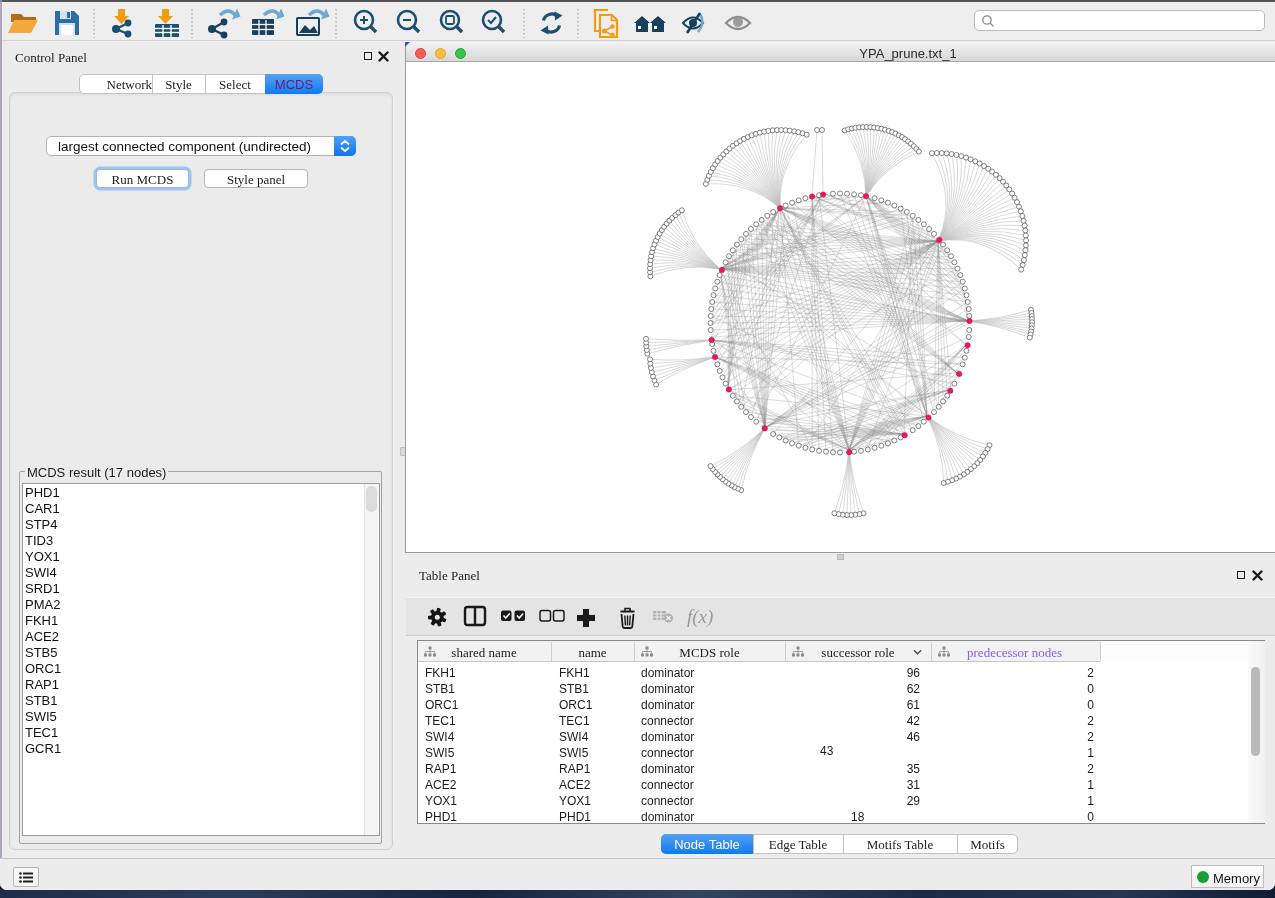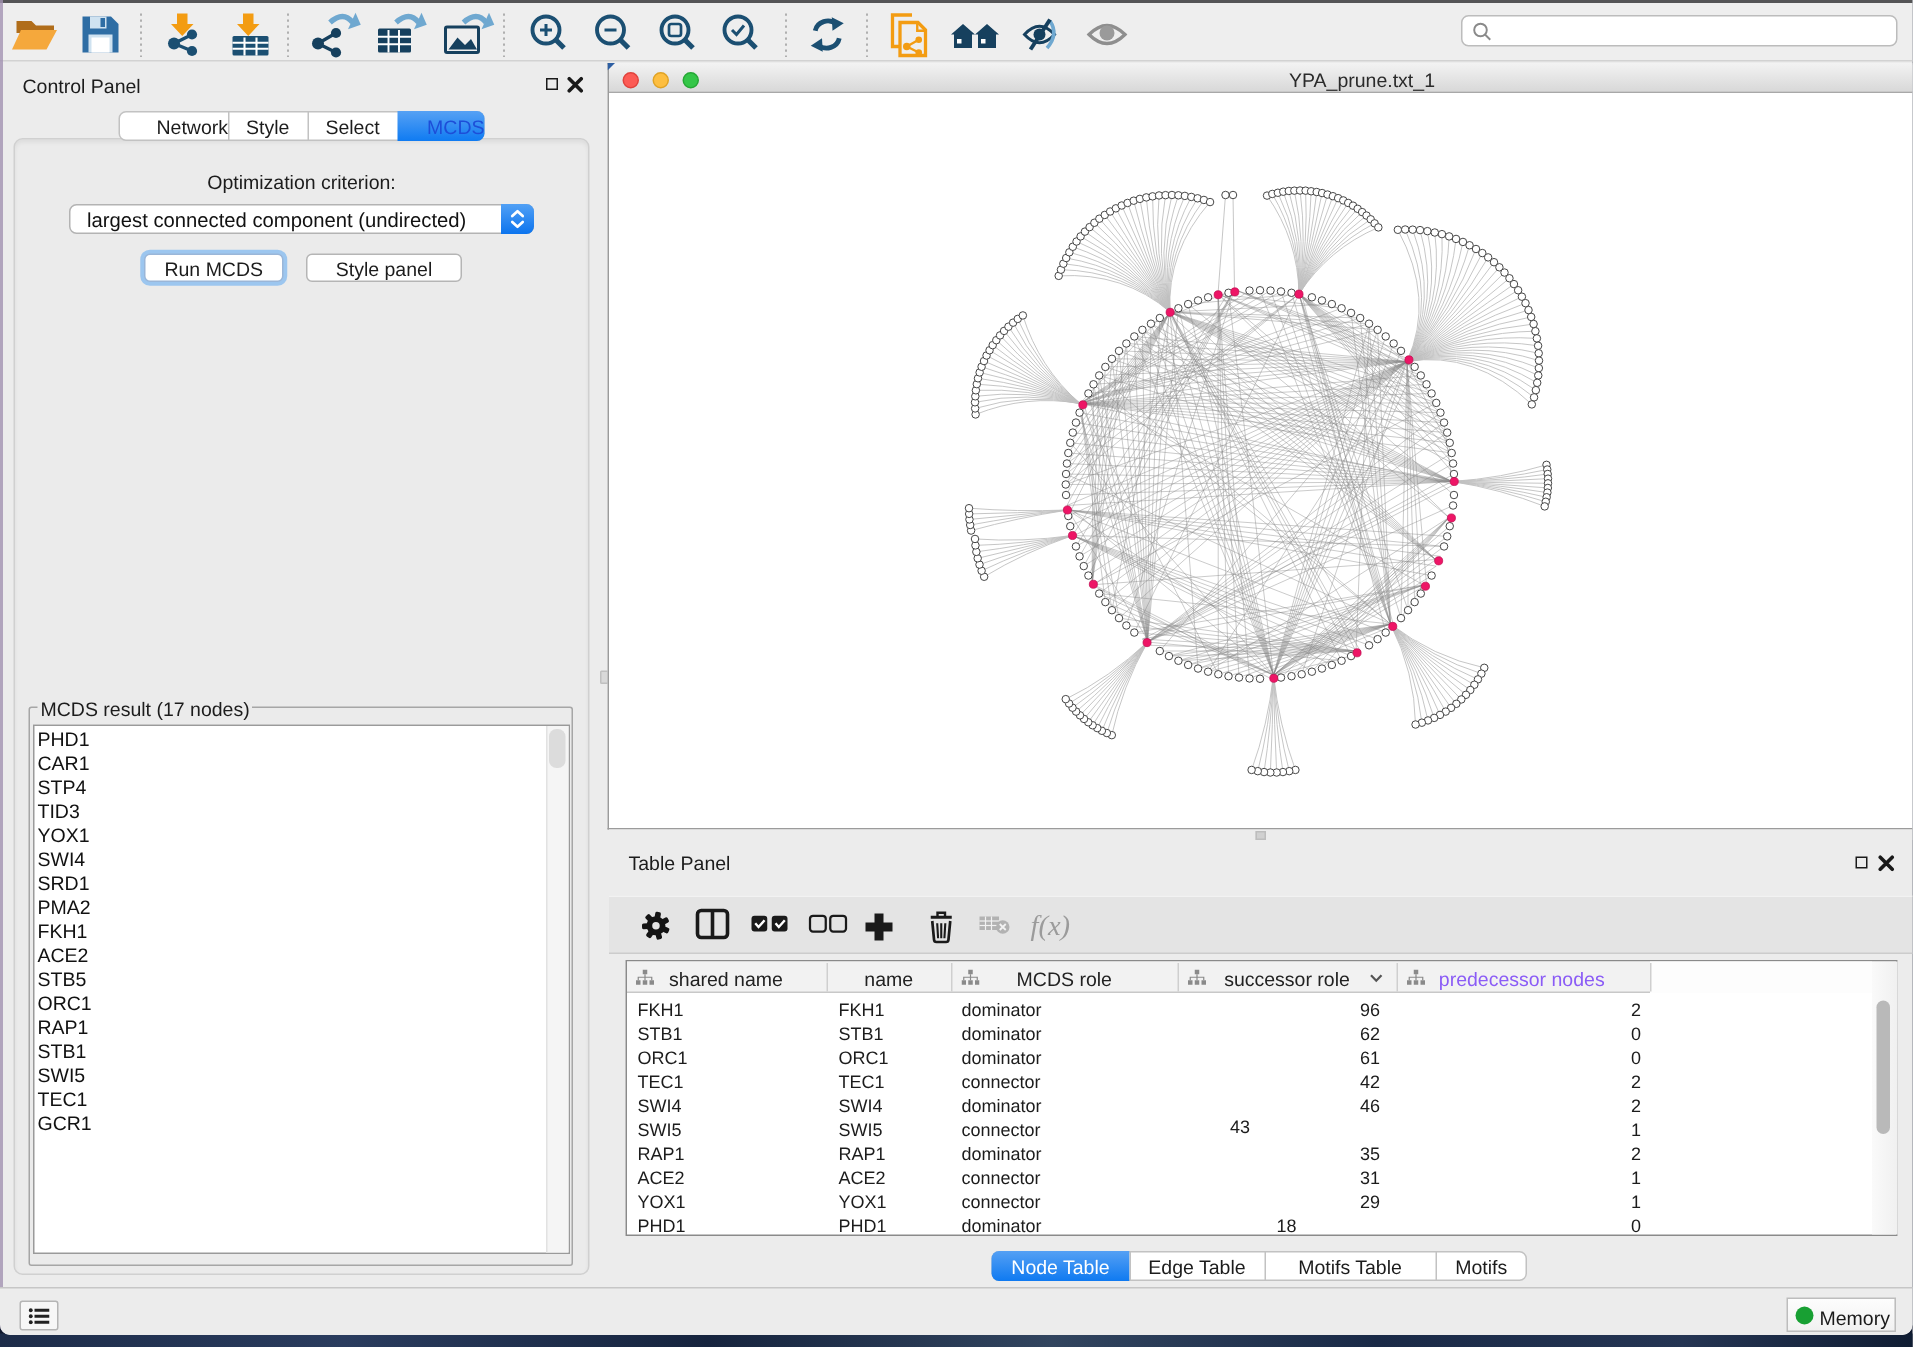--- a/index.html
+++ b/index.html
@@ -1,19 +1,19 @@
 <!DOCTYPE html>
 <html><head><meta charset="utf-8"><style>
 
 * { margin:0; padding:0; box-sizing:border-box; }
 body { width:1275px; height:898px; font-family:"Liberation Sans", sans-serif; background:#10192e; overflow:hidden; }
 .abs { position:absolute; }
 #app { position:absolute; left:0; top:0; width:1275px; height:890px; background:#ececec;
        border-bottom-left-radius:7px; border-bottom-right-radius:7px; overflow:hidden; }
-.t13 { font-size:13px; color:#1c1c1c; }
+.t13 { font-size:13px; color:#1c1c1c;font-family:Liberation Serif, serif; }
 .t12 { font-size:12px; color:#1c1c1c; }
 
 </style></head><body>
 <div id="app">
 <div class="abs" style="left:0;top:0;width:1275px;height:2px;background:#545456"></div>
 <div class="abs" style="left:0;top:2px;width:1275px;height:39px;background:#eeeeee;border-bottom:1px solid #d2d2d2"></div>
 <svg width="770" height="39" viewBox="0 0 770 39" style="position:absolute;left:0;top:2px">
       <line x1="94" y1="7" x2="94" y2="36" stroke="#9a9a9a" stroke-width="1" stroke-dasharray="1.5,2.5"></line>
       <line x1="192" y1="7" x2="192" y2="36" stroke="#9a9a9a" stroke-width="1" stroke-dasharray="1.5,2.5"></line>
       <line x1="336" y1="7" x2="336" y2="36" stroke="#9a9a9a" stroke-width="1" stroke-dasharray="1.5,2.5"></line>
@@ -140,22 +140,21 @@
       <path d="M1.5 1.5 L9.5 9.5 M9.5 1.5 L1.5 9.5" stroke="#1a1a1a" stroke-width="2.4" stroke-linecap="round"></path>
     </svg>
 <div class="abs" style="left:9px;top:92px;width:384px;height:758px;background:#ebebeb;border:1px solid #d0d0d0;border-radius:6px;box-shadow:inset 0 2px 3px rgba(0,0,0,0.06)"></div>
 <div class="abs" style="left:79px;top:74px;width:244px;height:20px;background:#fff;border:1px solid #c2c2c2;border-radius:5px"></div>
 <div class="abs t13" style="left:79px;top:77px;width:73px;text-align:right">Network</div>
 <div class="abs t13" style="left:152px;top:77px;width:53px;text-align:center">Style</div>
 <div class="abs t13" style="left:205px;top:77px;width:60px;text-align:center">Select</div>
 <div class="abs" style="left:152px;top:74px;width:1px;height:20px;background:#c2c2c2"></div>
 <div class="abs" style="left:205px;top:74px;width:1px;height:20px;background:#c2c2c2"></div>
 <div class="abs" style="left:265px;top:74px;width:58px;height:20px;background:linear-gradient(#56a1f4,#0f7bf2);border-radius:0 5px 5px 0"></div>
-<div class="abs" style="left:265px;top:77px;width:58px;text-align:right;font-size:13px;color:#1d4ed8">MCDS</div>
-<div class="abs t13" style="left:11px;top:114px;width:380px;text-align:center">Optimization criterion:</div>
+<div class="abs" style="left:265px;top:77px;width:58px;text-align:center;font-size:13px;color:#701a75">MCDS</div>
 <div class="abs" style="left:46px;top:136px;width:310px;height:20px;background:#fff;border:1px solid #b3b3b3;border-radius:5px"></div>
 <div class="abs" style="left:58px;top:139px;font-size:13.5px;color:#111">largest connected component (undirected)</div>
 <div class="abs" style="left:334px;top:136px;width:22px;height:20px;background:linear-gradient(#51a0f5,#0c74ee);border-radius:0 5px 5px 0"></div>
 <svg class="abs" style="left:338px;top:139px" width="14" height="14" viewBox="0 0 14 14">
       <path d="M3.5 5 L7 1.8 L10.5 5" stroke="#fff" stroke-width="1.8" fill="none" stroke-linecap="round" stroke-linejoin="round"></path>
       <path d="M3.5 9 L7 12.2 L10.5 9" stroke="#fff" stroke-width="1.8" fill="none" stroke-linecap="round" stroke-linejoin="round"></path>
     </svg>
 <div class="abs" style="left:96px;top:169px;width:93px;height:19px;background:#fff;border:1px solid #9ab6d8;border-radius:4px;box-shadow:0 0 0 2.5px #9cc6ef"></div>
 <div class="abs t13" style="left:96px;top:172px;width:93px;text-align:center">Run MCDS</div>
 <div class="abs" style="left:204px;top:169px;width:104px;height:19px;background:#fff;border:1px solid #b5b5b5;border-radius:4px"></div>

